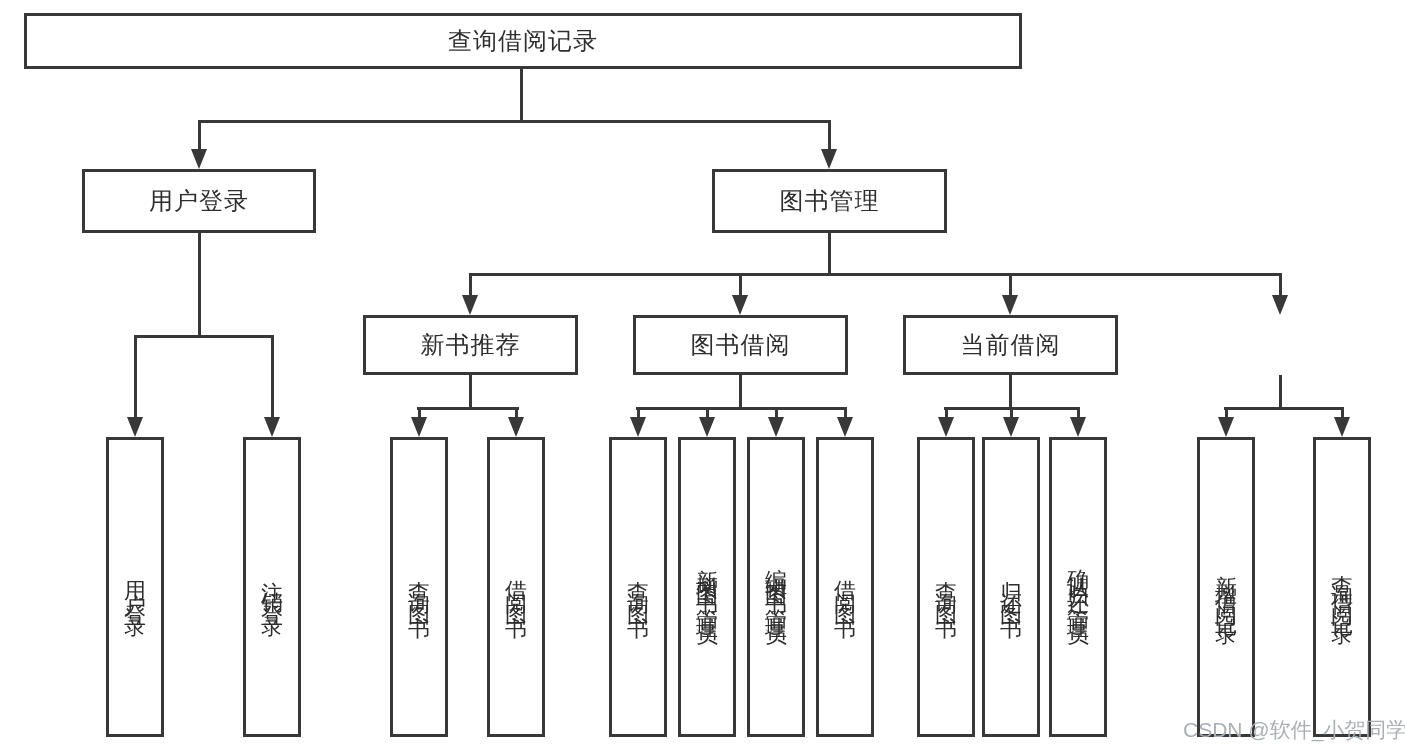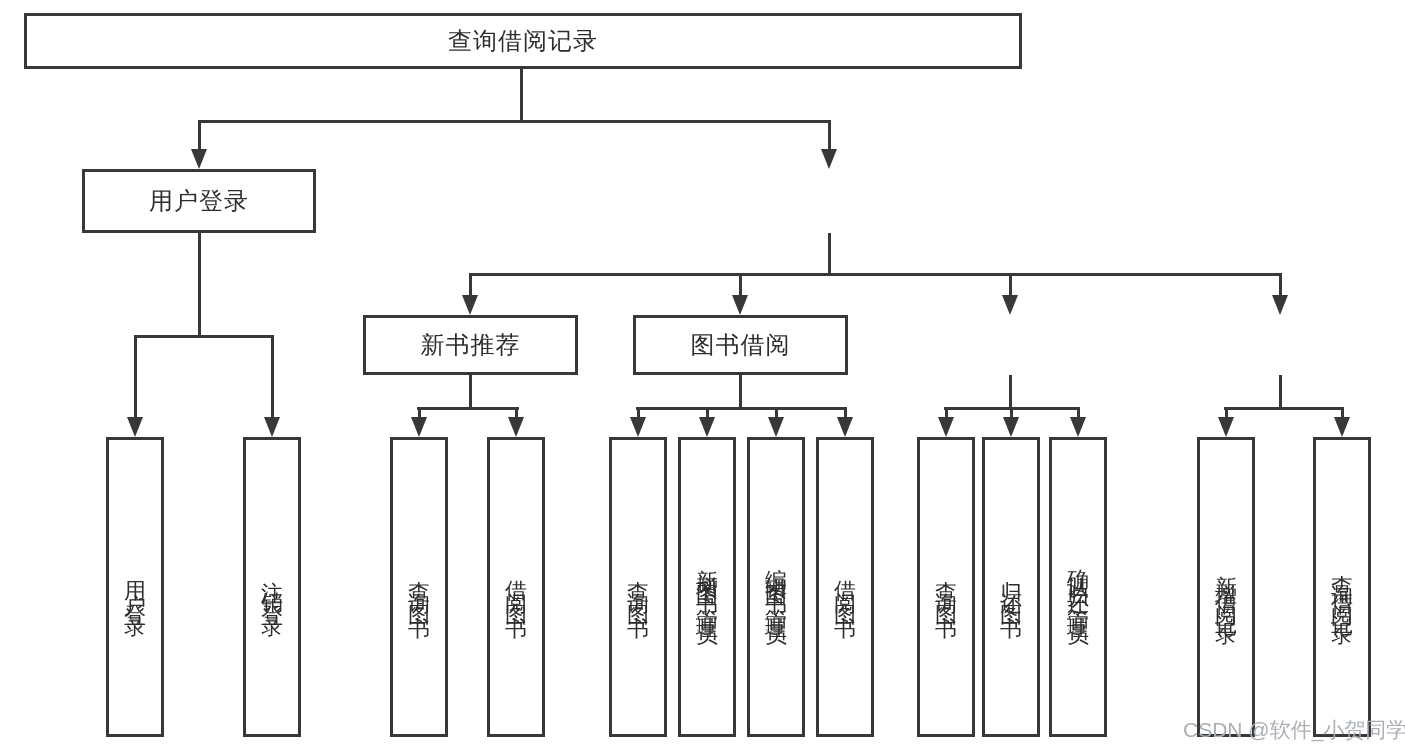--- a/index.html
+++ b/index.html
@@ -64,20 +64,23 @@
     <div class="hline" style="left:198px;top:120px;width:633px;"></div>
     <div class="vline" style="left:198px;top:120px;height:30px;"></div>
     <div class="arr" style="left:191px;top:149px;"></div>
     <div class="vline" style="left:828px;top:120px;height:30px;"></div>
     <div class="arr" style="left:821px;top:149px;"></div>
   </div>
 
   <div class="box box-h" style="left:82px;top:169px;width:234px;height:64px;">
     <span>用户登录</span>
   </div>
+  <div class="box box-h" style="left:712px;top:169px;width:235px;height:64px;">
+    <span>图书管理</span>
+  </div>
 
   <div>
     <div class="vline" style="left:198px;top:233px;height:104px;"></div>
     <div class="hline" style="left:134px;top:335px;width:140px;"></div>
     <div class="vline" style="left:134px;top:335px;height:84px;"></div>
     <div class="arr" style="left:127px;top:417px;"></div>
     <div class="vline" style="left:271px;top:335px;height:84px;"></div>
     <div class="arr" style="left:264px;top:417px;"></div>
   </div>
 
@@ -93,20 +96,23 @@
     <div class="vline" style="left:1279px;top:273px;height:24px;"></div>
     <div class="arr" style="left:1272px;top:295px;"></div>
   </div>
 
   <div class="box box-h" style="left:363px;top:315px;width:215px;height:60px;">
     <span>新书推荐</span>
   </div>
   <div class="box box-h" style="left:633px;top:315px;width:215px;height:60px;">
     <span>图书借阅</span>
   </div>
+  <div class="box box-h" style="left:903px;top:315px;width:215px;height:60px;">
+    <span>当前借阅</span>
+  </div>
 
   <div>
     <div class="vline" style="left:469px;top:375px;height:34px;"></div>
     <div class="hline" style="left:417px;top:407px;width:102px;"></div>
     <div class="vline" style="left:418px;top:407px;height:12px;"></div>
     <div class="arr" style="left:411px;top:417px;"></div>
     <div class="vline" style="left:515px;top:407px;height:12px;"></div>
     <div class="arr" style="left:508px;top:417px;"></div>
   </div>
 

